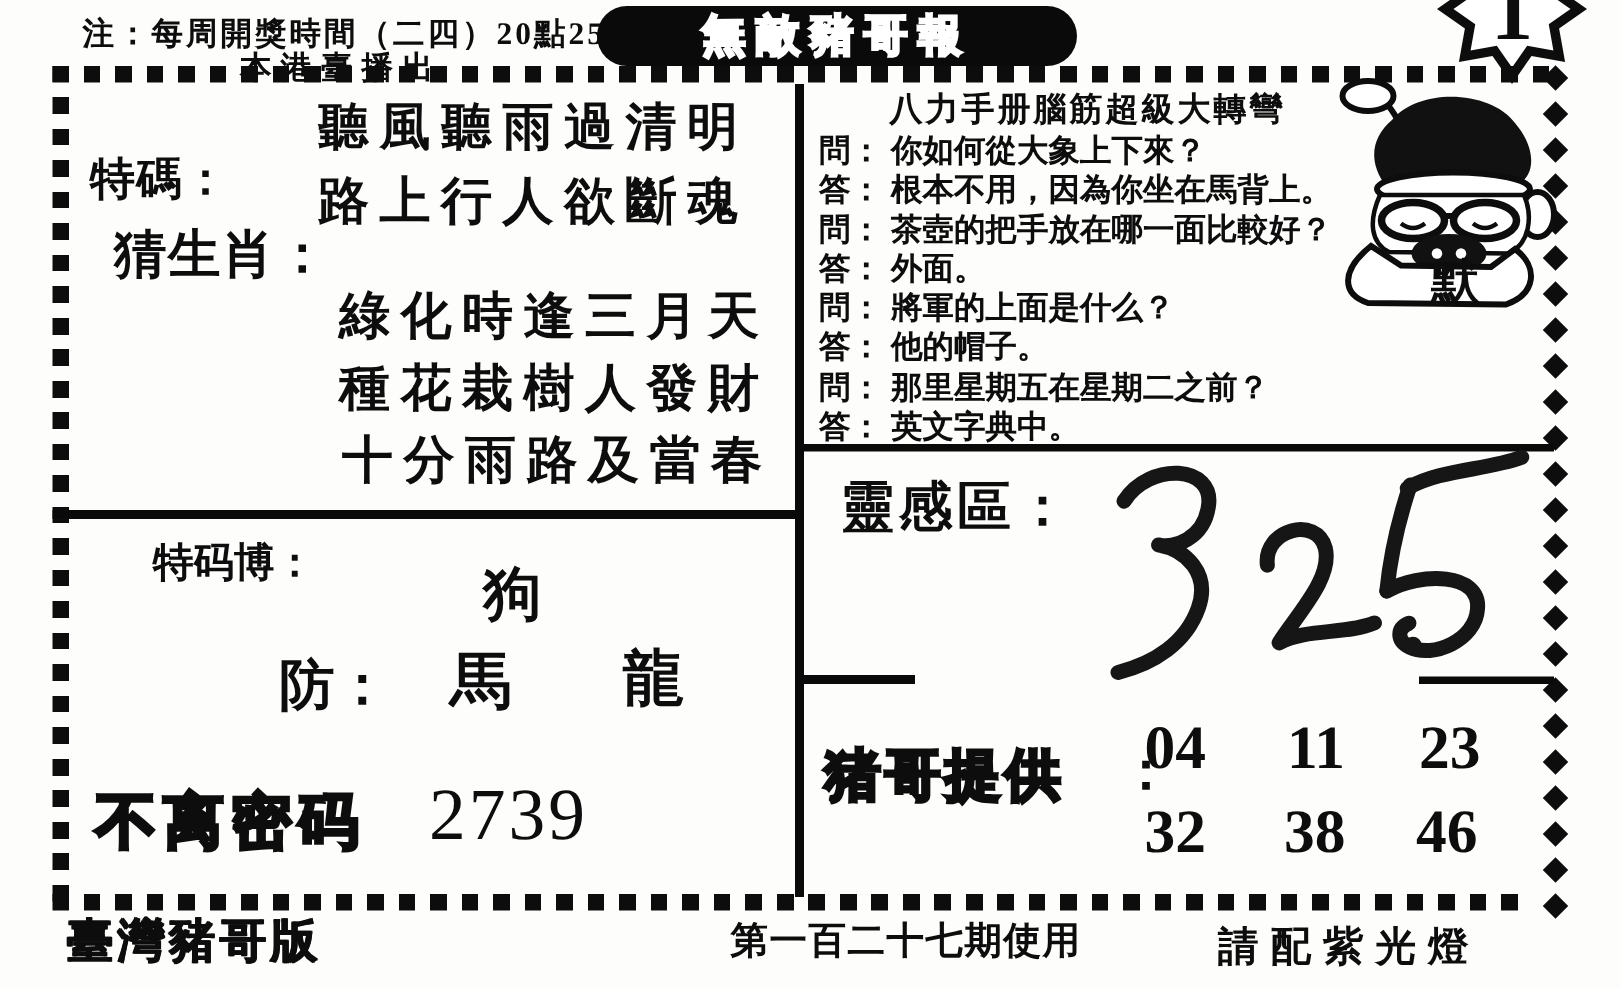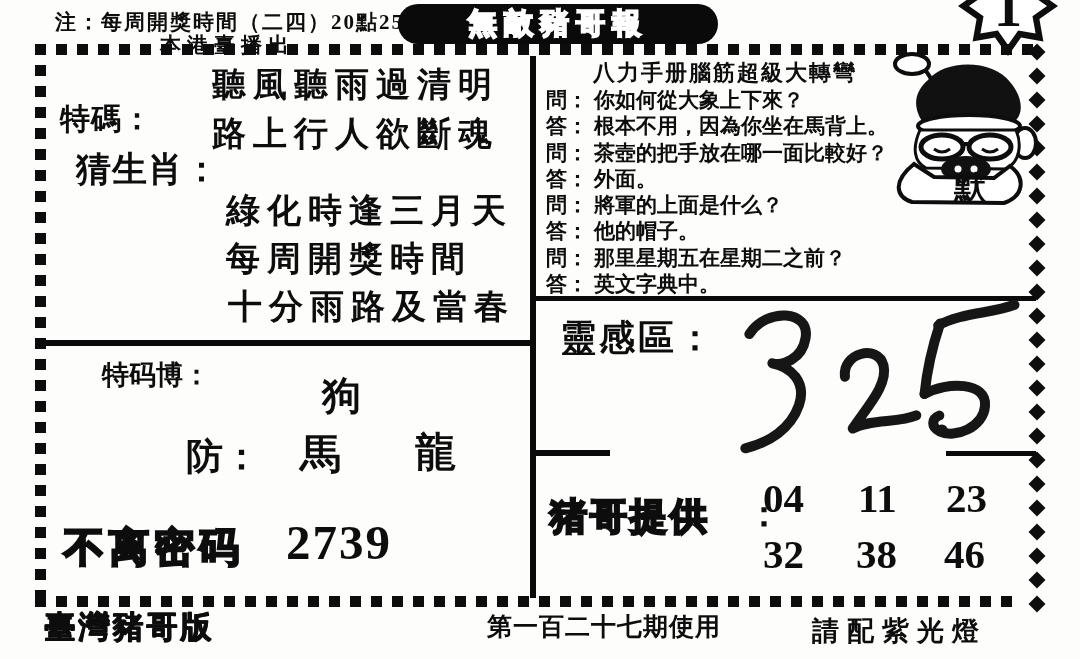--- a/index.html
+++ b/index.html
@@ -43,21 +43,21 @@
   .bet-label{left:102px;top:357px;font-size:27px;}
   .bet-value{left:322px;top:369px;font-size:39px;font-weight:700;}
   .guard-label{left:186px;top:432px;font-size:37px;}
   .guard-v1{left:300px;top:427px;font-size:41px;font-weight:700;}
   .guard-v2{left:415px;top:425px;font-size:41px;font-weight:700;}
   .bubble{
     font-family:"Liberation Sans",sans-serif;font-weight:900;color:#fff;
     -webkit-text-stroke:2.5px #0d0d0d;text-shadow:0 0 1px #0d0d0d;
   }
   .password-label{left:64px;top:520px;font-size:40px;letter-spacing:5px;}
-  .password-value{left:286px;top:514px;font-size:49px;font-weight:700;letter-spacing:2px;text-align:center;}
+  .password-value{left:286px;top:514px;font-size:49px;font-weight:400;letter-spacing:2px;text-align:center;}
   
   .qa-title{left:593px;top:58px;font-size:22px;font-weight:700;letter-spacing:2px;}
   .qa-line{font-size:21px;font-weight:600;white-space:nowrap;}
   .qa-label{position:absolute;left:546px;}
   .qa-text{position:absolute;left:594px;}
   
   .insp-label{left:560px;top:314px;font-size:36px;font-weight:900;letter-spacing:3px;}
   .handwriting{left:695px;top:300px;width:345px;height:158px;}
   .hidden-value{position:absolute;opacity:0;pointer-events:none;font-size:8px;}
   
@@ -103,21 +103,21 @@
 <div class="abs rule h-left"></div>
 <div class="abs rule h-right"></div>
 <div class="abs rule seg-left"></div>
 <div class="abs rule seg-right"></div>
 
 <div class="abs lbl-heavy special-label">特碼：</div>
 <div class="abs lbl-heavy zodiac-label">猜生肖：</div>
 <div class="abs poem-line p0">聽風聽雨過清明</div>
 <div class="abs poem-line p1">路上行人欲斷魂</div>
 <div class="abs poem-line p2">綠化時逢三月天</div>
-<div class="abs poem-line p3">每周開獎時間</div>
+<div class="abs poem-line p3">種花栽樹人發財</div>
 <div class="abs poem-line p4">十分雨路及當春</div>
 
 <div class="abs lbl-heavy bet-label">特码博：</div>
 <div class="abs bet-value">狗</div>
 <div class="abs lbl-heavy guard-label">防：</div>
 <div class="abs guard-v1">馬</div>
 <div class="abs guard-v2">龍</div>
 <div class="abs bubble password-label">不离密码</div>
 <div class="abs password-value">2739</div>
 

